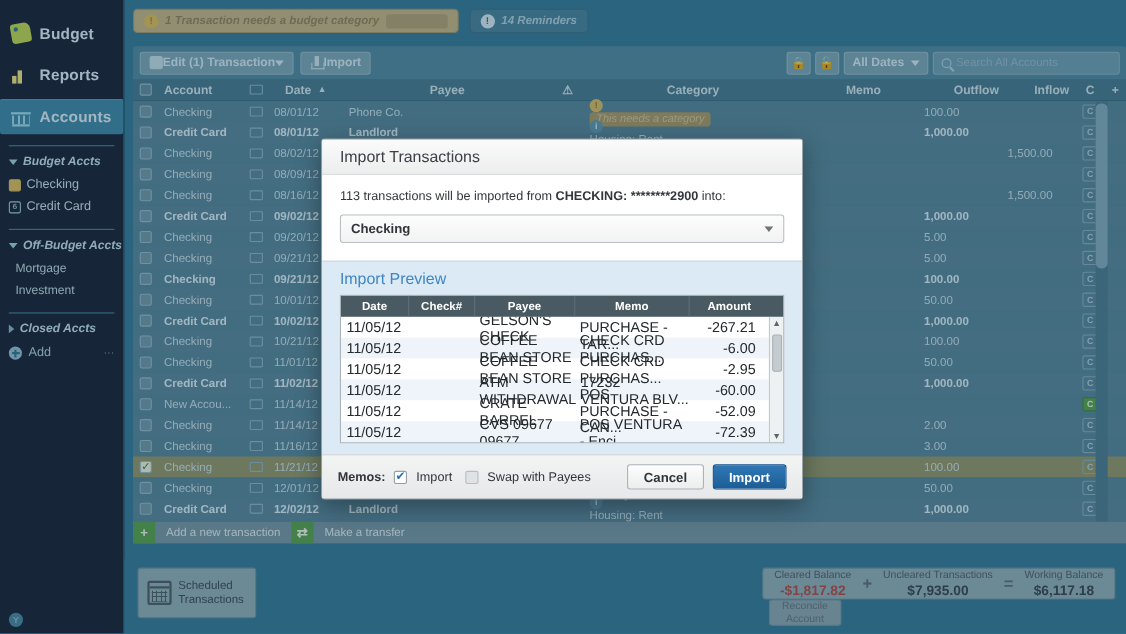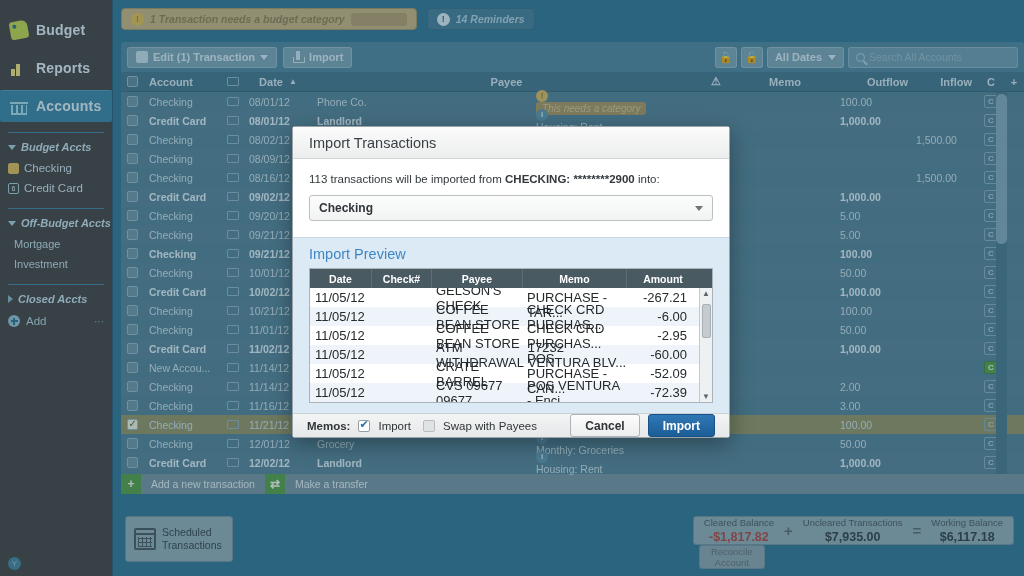--- a/index.html
+++ b/index.html
@@ -7,21 +7,21 @@
     width: 1024px; height: 576px;
     overflow: hidden;
     font-family: "Liberation Sans", sans-serif;
     background: #2e6e87;
   }
   #app { position: relative; width: 1024px; height: 576px; background: #2c7190; overflow: hidden; }
 
   
   #sidebar {
     position: absolute; left: 0; top: 0; width: 113px; height: 576px;
-    background: #404040;
+    background: #0f172a;
     color: #cfe2ea;
     border-right: 1px solid #235a73;
   }
   .nav-main { padding-top: 14px; }
   .nav-item {
     display: flex; align-items: center; gap: 8px;
     height: 32px; padding-left: 10px; margin-bottom: 6px;
     font-size: 14px; font-weight: bold; color: #d6e7ee;
     letter-spacing: .2px;
   }
@@ -76,21 +76,21 @@
   .banner.info .banner-ico { background:#d0e3ec; color:#2f6b85; }
   .banner-pill { background:#ab9a6c; border-radius:3px; height:13px; width:56px; display:inline-block; }
 
   
   .toolbar {
     position:relative; margin: 2px 0 0 8px; height: 30px;
     background:#4a8299; display:flex; align-items:center; gap:6px; padding: 0 6px;
     border-radius: 3px 3px 0 0;
   }
   .tb-btn {
-    display:flex;align-items:center;gap:5px;height:21px;padding:0 8px;
+    display:flex;align-items:center;height:21px;padding:0 8px;
     background: rgba(214,228,235,.30); border:1px solid rgba(180,205,216,.45); border-radius:3px;
     font-size:11px; font-weight:bold; color:#cfe3ec;
   }
   .tb-ico { width:12px;height:12px;border:1px solid #bcd7e2;border-radius:2px;flex:0 0 12px; }
   .tb-ico.check { background:#bcd7e2; }
   .tb-ico.imp { border:none; background:transparent; position:relative; }
   .tb-ico.imp:before{content:'';position:absolute;left:4px;top:0;width:4px;height:9px;background:#c5dbe5;}
   .tb-ico.imp:after{content:'';position:absolute;left:1px;top:6px;width:10px;height:5px;border:1px solid #c5dbe5;border-top:none;}
   .caret-s { width:0;height:0;border-left:4px solid transparent;border-right:4px solid transparent;border-top:5px solid #cfe3ec; }
   .tb-right { margin-left:auto; display:flex; align-items:center; gap:4px; }
@@ -199,21 +199,21 @@
   .ptd.p-date{ padding-left:5px; }
   .ptd.p-payee, .ptd.p-memo { padding-left:4px; }
   .ptd.p-amt { justify-content:flex-end; padding-right:12px; }
   .ptable-scroll { position:relative; height:114px; overflow:hidden; display:flex; }
   .ptable-rows { flex:1; overflow:hidden; }
   .pscroll { width:13px; background:#eef1f2; border-left:1px solid #c3cacd; position:relative; }
   .pscroll .ar { position:absolute; left:2px; font-size:8px; color:#5a666c; }
   .pscroll .ar.up { top:1px; } .pscroll .ar.dn { bottom:1px; }
   .pscroll .th { position:absolute; left:2px; top:16px; width:9px; height:34px; background:#c4ccd0; border:1px solid #a7b0b5; border-radius:2px;}
   .modal-foot {
-    display:flex; align-items:center; gap:8px; height:24px; padding:0 14px;
+    display:flex; align-items:center; gap:8px; height:40px; padding:0 14px;
     background:linear-gradient(#f3f4f4,#e6e8e9); border-top:1px solid #ccd1d4;
   }
   .mf-lbl{ font-size:11.5px; font-weight:bold; color:#2f3538; }
   .mchk{ width:12px;height:12px;border:1px solid #94a0a6;border-radius:2px;background:#fff;position:relative;}
   .mchk.on{ background:#fff; }
   .mchk.on:after{ content:'✔'; position:absolute; left:0px; top:-3px; font-size:11px; color:#2a6fa8; }
   .mchk.off{ background:#dfe3e5; border-color:#b6bec2; }
   .mf-txt{ font-size:11.5px; color:#2f3538; margin-right:4px;}
   .btn { height:23px; padding:0 14px; border-radius:3px; font-size:12px; font-weight:bold;
      display:flex; align-items:center; justify-content:center; }
@@ -329,20 +329,21 @@
         <div class="gh c-acct">Account</div>
         <div class="gh c-flag">
             <span class="flag-ico"></span>
           </div>
         <div class="gh c-date">
           <span>Date</span>
           <span style="margin-left:6px;font-size:8px;">▲</span>
         </div>
         <div class="gh c-payee">Payee</div>
         <div class="gh c-warn">⚠</div>
+        <div class="gh c-cat">Category</div>
         <div class="gh c-memo">Memo</div>
         <div class="gh c-out">Outflow</div>
         <div class="gh c-in">Inflow</div>
         <div class="gh c-c">C</div>
         <div class="gh c-add">+</div>
       </div>
       <div id="grid-rows">
           <div class="row">
             <div class="gh c-sel">
               <span class="chk"></span>

